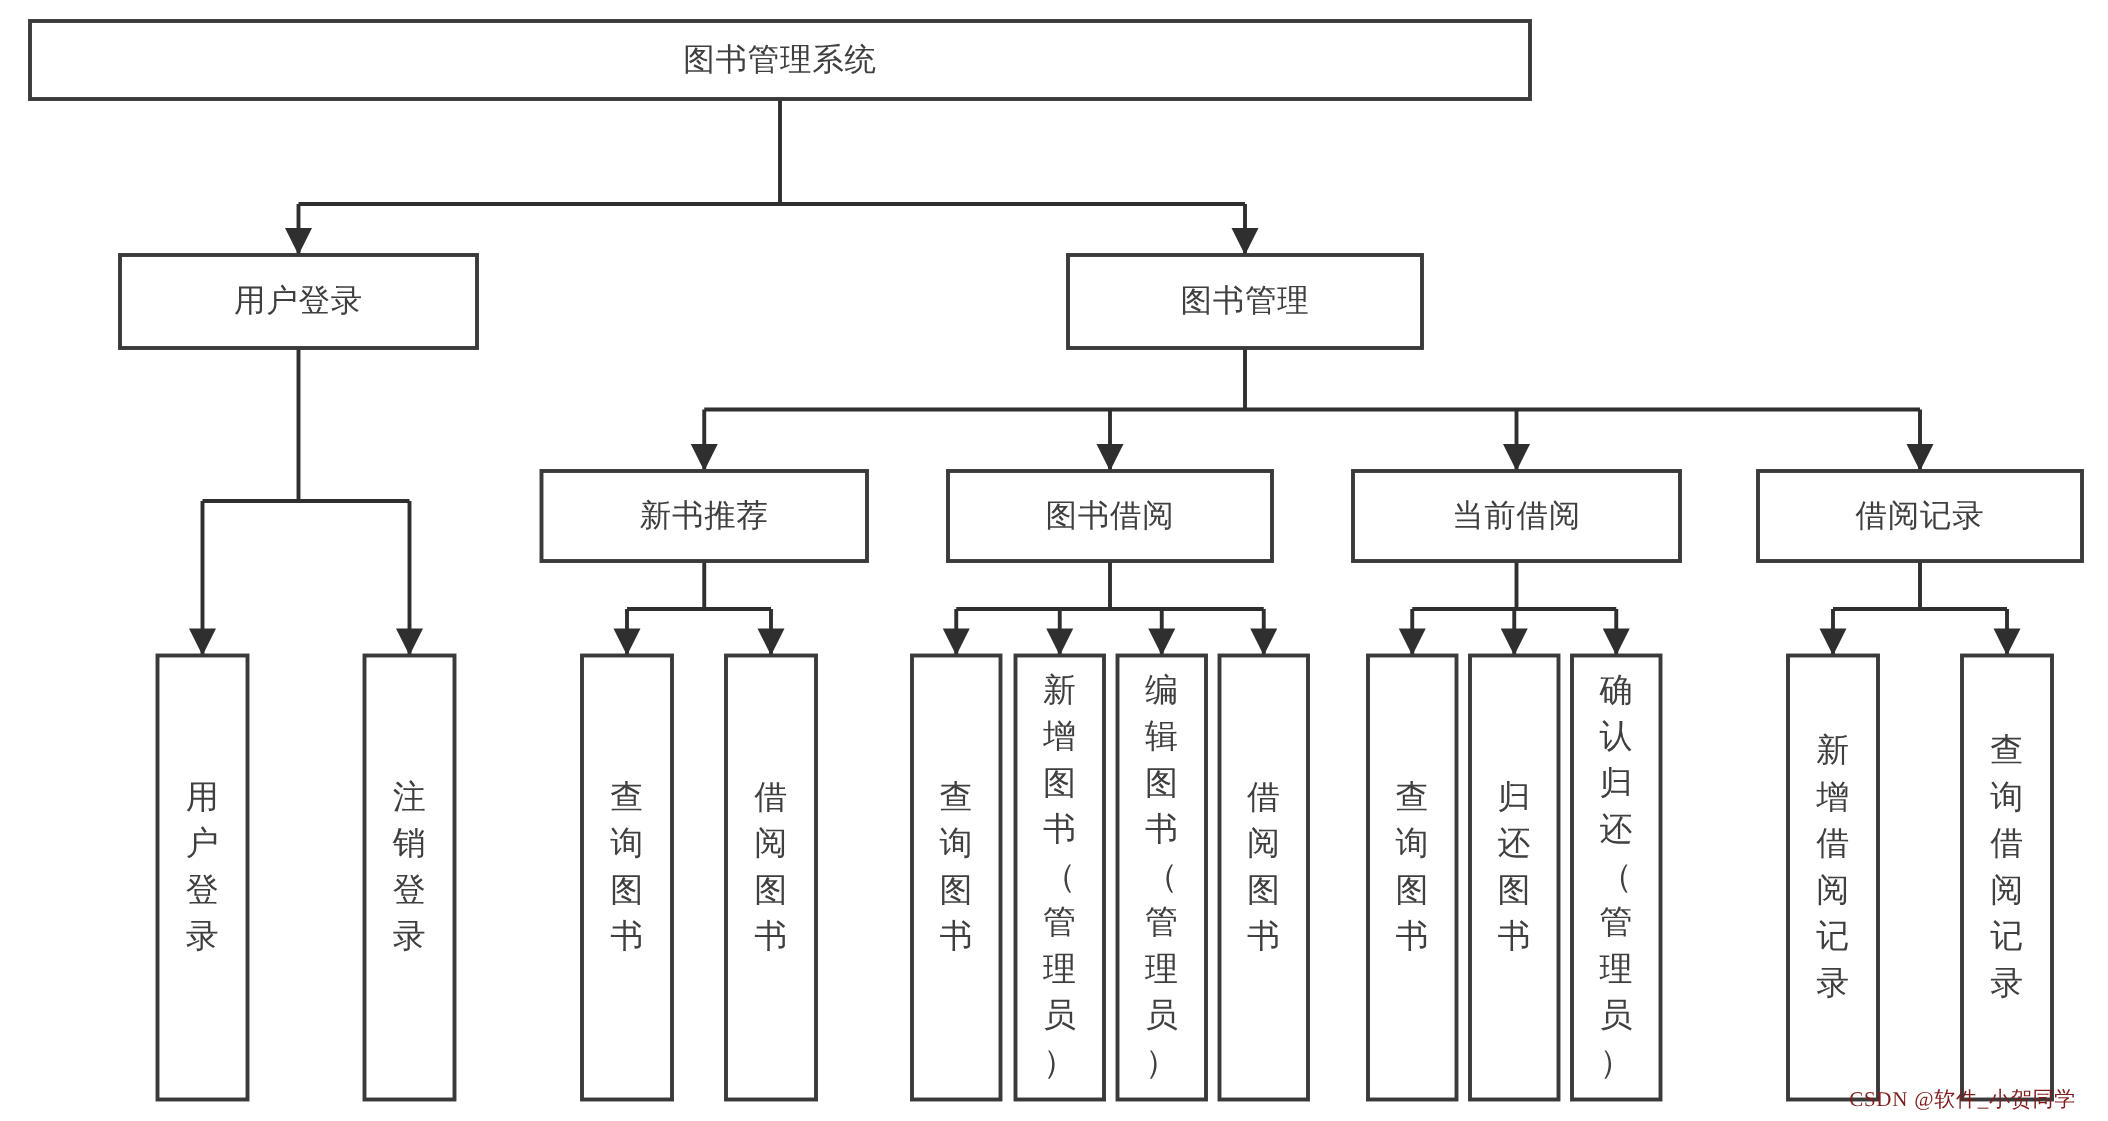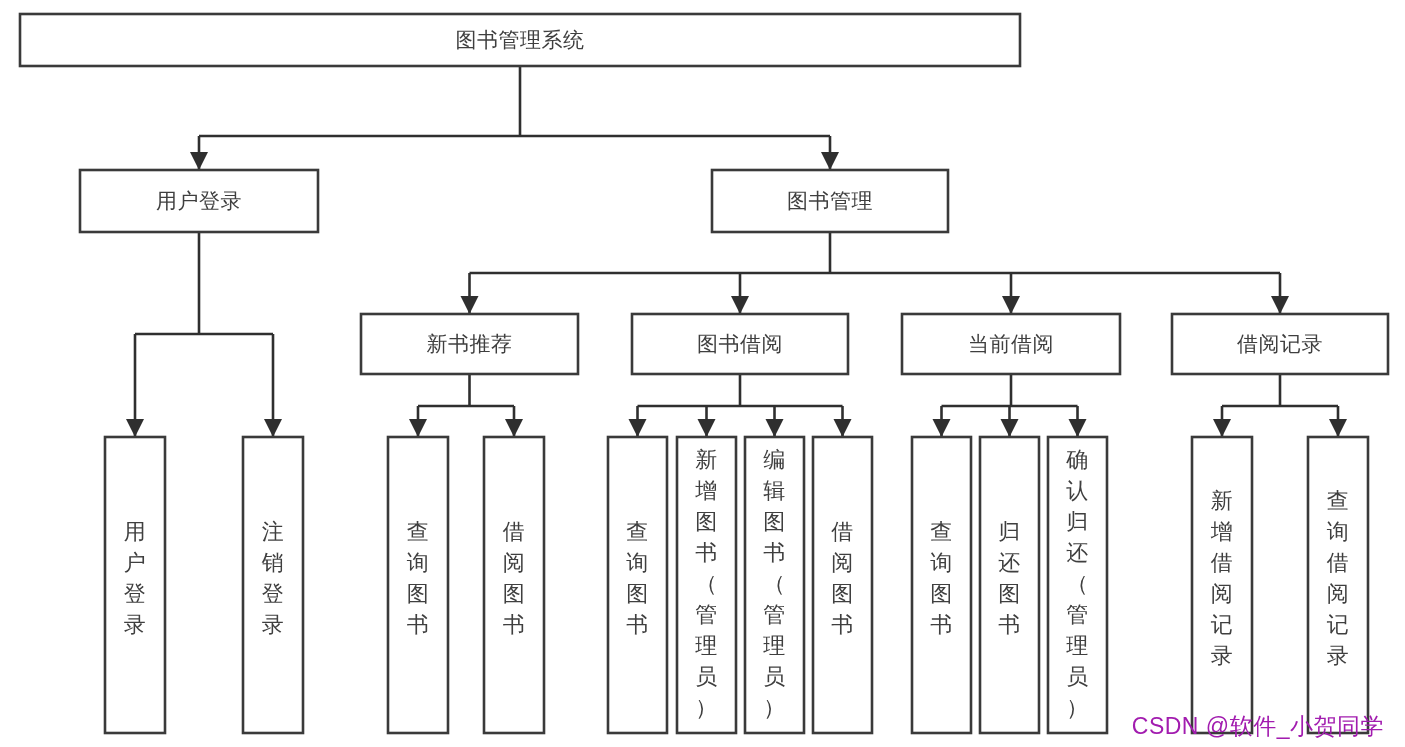--- a/index.html
+++ b/index.html
@@ -54,23 +54,23 @@
     stroke-linecap: butt;
   }
   .arrow-head {
     fill: #2f2f2f;
     stroke: none;
   }
   .watermark {
     position: absolute;
     right: 8px;
     bottom: 5px;
-    font-family: Liberation Sans, sans-serif;
-    font-size: 23px;
-    color: #a21caf;
+    font-family: Liberation Serif, serif;
+    font-size: 14px;
+    color: #7f1d1d;
     white-space: nowrap;
     letter-spacing: 0.5px;
     user-select: none;
   }
 </style>
 </head>
 <body>
 
 <div id="diagram-root">
   <svg class="diagram-canvas" viewBox="0 0 1405 747">

